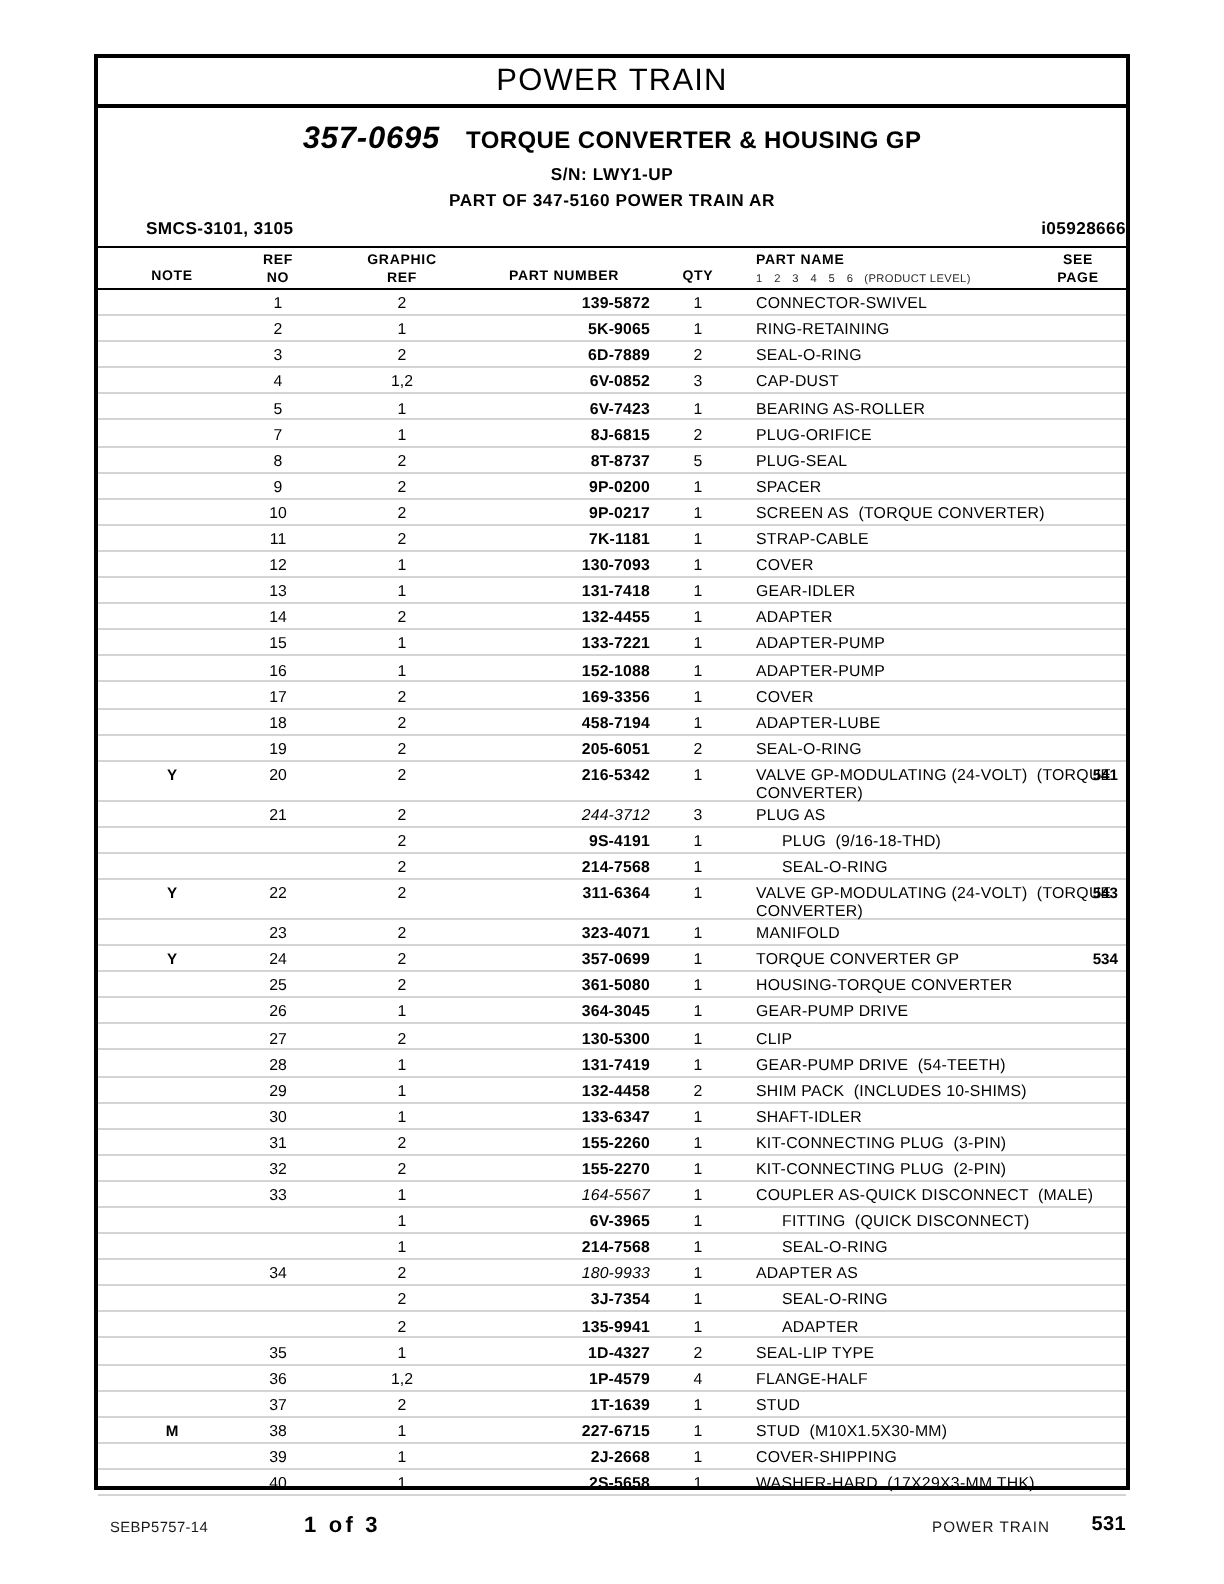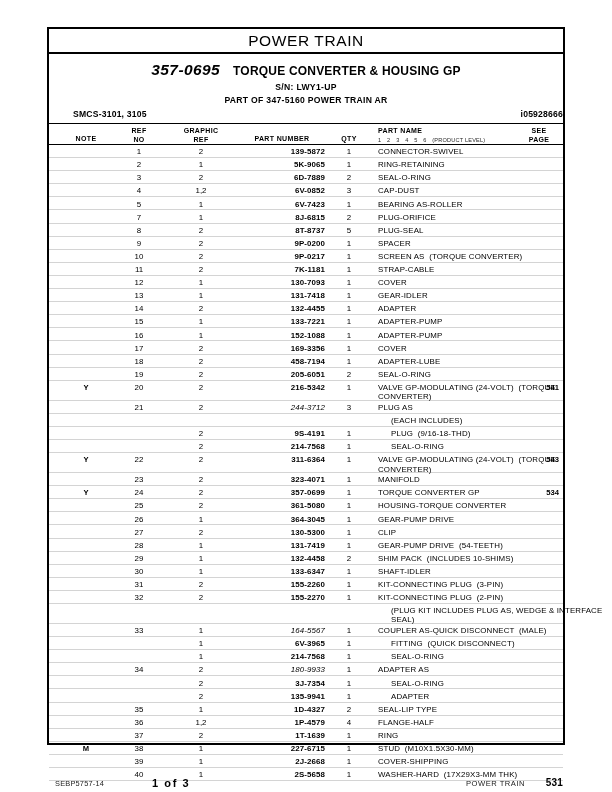--- a/index.html
+++ b/index.html
@@ -182,21 +182,20 @@
 
   .ind1 { padding-left: 13px; }
 
   
   .footer {
     position: absolute;
     left: 47px;
     top: 757px;
     width: 518px;
     height: 16px;
-    margin-top: 20px;
   }
   .ft-media {
     position: absolute;
     left: 8px;
     top: 2px;
     font-family: "Liberation Sans", sans-serif;
     font-size: 7.4px;
     letter-spacing: 0.2px;
     color: #1a1a1a;
   }
@@ -453,29 +452,20 @@
           <div class="cell c-refno">21</div>
           <div class="cell c-grref">2</div>
           <div class="cell c-partnum italic">244-3712</div>
           <div class="cell c-qty">3</div>
           <div class="cell c-name">PLUG AS</div>
           <div class="cell c-seepage"></div>
         </div>
         <div class="row">
           <div class="cell c-note"></div>
           <div class="cell c-refno"></div>
-          <div class="cell c-grref"></div>
-          <div class="cell c-partnum"></div>
-          <div class="cell c-qty"></div>
-          <div class="cell c-name ind1">(EACH INCLUDES)</div>
-          <div class="cell c-seepage"></div>
-        </div>
-        <div class="row">
-          <div class="cell c-note"></div>
-          <div class="cell c-refno"></div>
           <div class="cell c-grref">2</div>
           <div class="cell c-partnum">9S-4191</div>
           <div class="cell c-qty">1</div>
           <div class="cell c-name ind1">PLUG  (9/16-18-THD)</div>
           <div class="cell c-seepage"></div>
         </div>
         <div class="row">
           <div class="cell c-note"></div>
           <div class="cell c-refno"></div>
           <div class="cell c-grref">2</div>
@@ -575,30 +565,20 @@
           <div class="cell c-name">KIT-CONNECTING PLUG  (3-PIN)</div>
           <div class="cell c-seepage"></div>
         </div>
         <div class="row">
           <div class="cell c-note"></div>
           <div class="cell c-refno">32</div>
           <div class="cell c-grref">2</div>
           <div class="cell c-partnum">155-2270</div>
           <div class="cell c-qty">1</div>
           <div class="cell c-name">KIT-CONNECTING PLUG  (2-PIN)</div>
-          <div class="cell c-seepage"></div>
-        </div>
-        <div class="row two-line">
-          <div class="cell c-note"></div>
-          <div class="cell c-refno"></div>
-          <div class="cell c-grref"></div>
-          <div class="cell c-partnum"></div>
-          <div class="cell c-qty"></div>
-          <div class="cell c-name ind1">(PLUG KIT INCLUDES PLUG AS, WEDGE &amp; INTERFACE
-SEAL)</div>
           <div class="cell c-seepage"></div>
         </div>
         <div class="row">
           <div class="cell c-note"></div>
           <div class="cell c-refno">33</div>
           <div class="cell c-grref">1</div>
           <div class="cell c-partnum italic">164-5567</div>
           <div class="cell c-qty">1</div>
           <div class="cell c-name">COUPLER AS-QUICK DISCONNECT  (MALE)</div>
           <div class="cell c-seepage"></div>
@@ -665,21 +645,21 @@
           <div class="cell c-qty">4</div>
           <div class="cell c-name">FLANGE-HALF</div>
           <div class="cell c-seepage"></div>
         </div>
         <div class="row">
           <div class="cell c-note"></div>
           <div class="cell c-refno">37</div>
           <div class="cell c-grref">2</div>
           <div class="cell c-partnum">1T-1639</div>
           <div class="cell c-qty">1</div>
-          <div class="cell c-name">RING</div>
+          <div class="cell c-name">STUD</div>
           <div class="cell c-seepage"></div>
         </div>
         <div class="row">
           <div class="cell c-note">M</div>
           <div class="cell c-refno">38</div>
           <div class="cell c-grref">1</div>
           <div class="cell c-partnum">227-6715</div>
           <div class="cell c-qty">1</div>
           <div class="cell c-name">STUD  (M10X1.5X30-MM)</div>
           <div class="cell c-seepage"></div>

